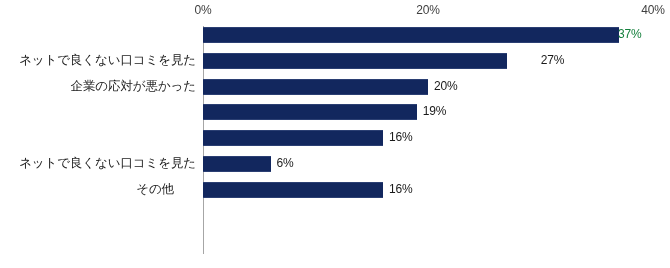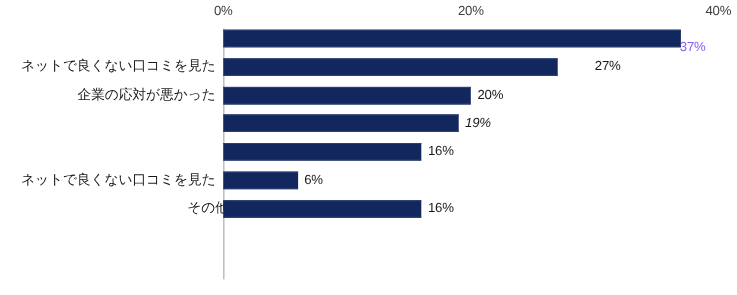--- a/index.html
+++ b/index.html
@@ -110,46 +110,46 @@
       <div class="axis-tick-label" style="left: 203px;">0%</div>
       <div class="axis-tick-label" style="left: 428px;">20%</div>
       <div class="axis-tick-label" style="left: 653px;">40%</div>
     </div>
 
   <div class="plot-area">
     <div class="axis-line" style="left: 203px; height: 228.2px; background: rgb(166, 166, 166);"></div>
     <div class="rows">
         <div class="bar-row">
           <div class="bar" style="left: 203px; width: 416.25px; background: rgb(18, 39, 94); border-top-color: rgb(43, 63, 115); border-bottom-color: rgb(43, 63, 115);"></div>
-          <div class="value-label" style="left: 618px; color: #8b5cf6; margin-top: 8px;">37%</div>
+          <div class="value-label" style="left: 618px; color: #15803d;">37%</div>
         </div>
         <div class="bar-row">
           <div class="cat-label" style="right: 474px; color: rgb(26, 26, 26);">ネットで良くない口コミを見た</div>
           <div class="bar" style="left: 203px; width: 303.75px; background: rgb(18, 39, 94); border-top-color: rgb(43, 63, 115); border-bottom-color: rgb(43, 63, 115);"></div>
           <div class="value-label" style="left: 512.75px; color: rgb(26, 26, 26); margin-left: 28px;">27%</div>
         </div>
         <div class="bar-row">
           <div class="cat-label" style="right: 474px; color: rgb(26, 26, 26);">企業の応対が悪かった</div>
           <div class="bar" style="left: 203px; width: 225px; background: rgb(18, 39, 94); border-top-color: rgb(43, 63, 115); border-bottom-color: rgb(43, 63, 115);"></div>
           <div class="value-label" style="left: 434px; color: rgb(26, 26, 26);">20%</div>
         </div>
         <div class="bar-row">
           <div class="bar" style="left: 203px; width: 213.75px; background: rgb(18, 39, 94); border-top-color: rgb(43, 63, 115); border-bottom-color: rgb(43, 63, 115);"></div>
-          <div class="value-label" style="left: 422.75px; color: rgb(26, 26, 26); font-style: italic;">19%</div>
+          <div class="value-label" style="left: 422.75px; color: rgb(26, 26, 26);">19%</div>
         </div>
         <div class="bar-row">
           <div class="bar" style="left: 203px; width: 180px; background: rgb(18, 39, 94); border-top-color: rgb(43, 63, 115); border-bottom-color: rgb(43, 63, 115);"></div>
           <div class="value-label" style="left: 389px; color: rgb(26, 26, 26);">16%</div>
         </div>
         <div class="bar-row">
           <div class="cat-label" style="right: 474px; color: rgb(26, 26, 26);">ネットで良くない口コミを見た</div>
           <div class="bar" style="left: 203px; width: 67.5px; background: rgb(18, 39, 94); border-top-color: rgb(43, 63, 115); border-bottom-color: rgb(43, 63, 115);"></div>
           <div class="value-label" style="left: 276.5px; color: rgb(26, 26, 26);">6%</div>
         </div>
         <div class="bar-row">
-          <div class="cat-label" style="right: 462px; color: rgb(26, 26, 26);">その他</div>
+          <div class="cat-label" style="right: 496px; color: rgb(26, 26, 26);">その他</div>
           <div class="bar" style="left: 203px; width: 180px; background: rgb(18, 39, 94); border-top-color: rgb(43, 63, 115); border-bottom-color: rgb(43, 63, 115);"></div>
           <div class="value-label" style="left: 389px; color: rgb(26, 26, 26);">16%</div>
         </div>
       </div>
   </div>
 
 </div>
 
 </body></html>

